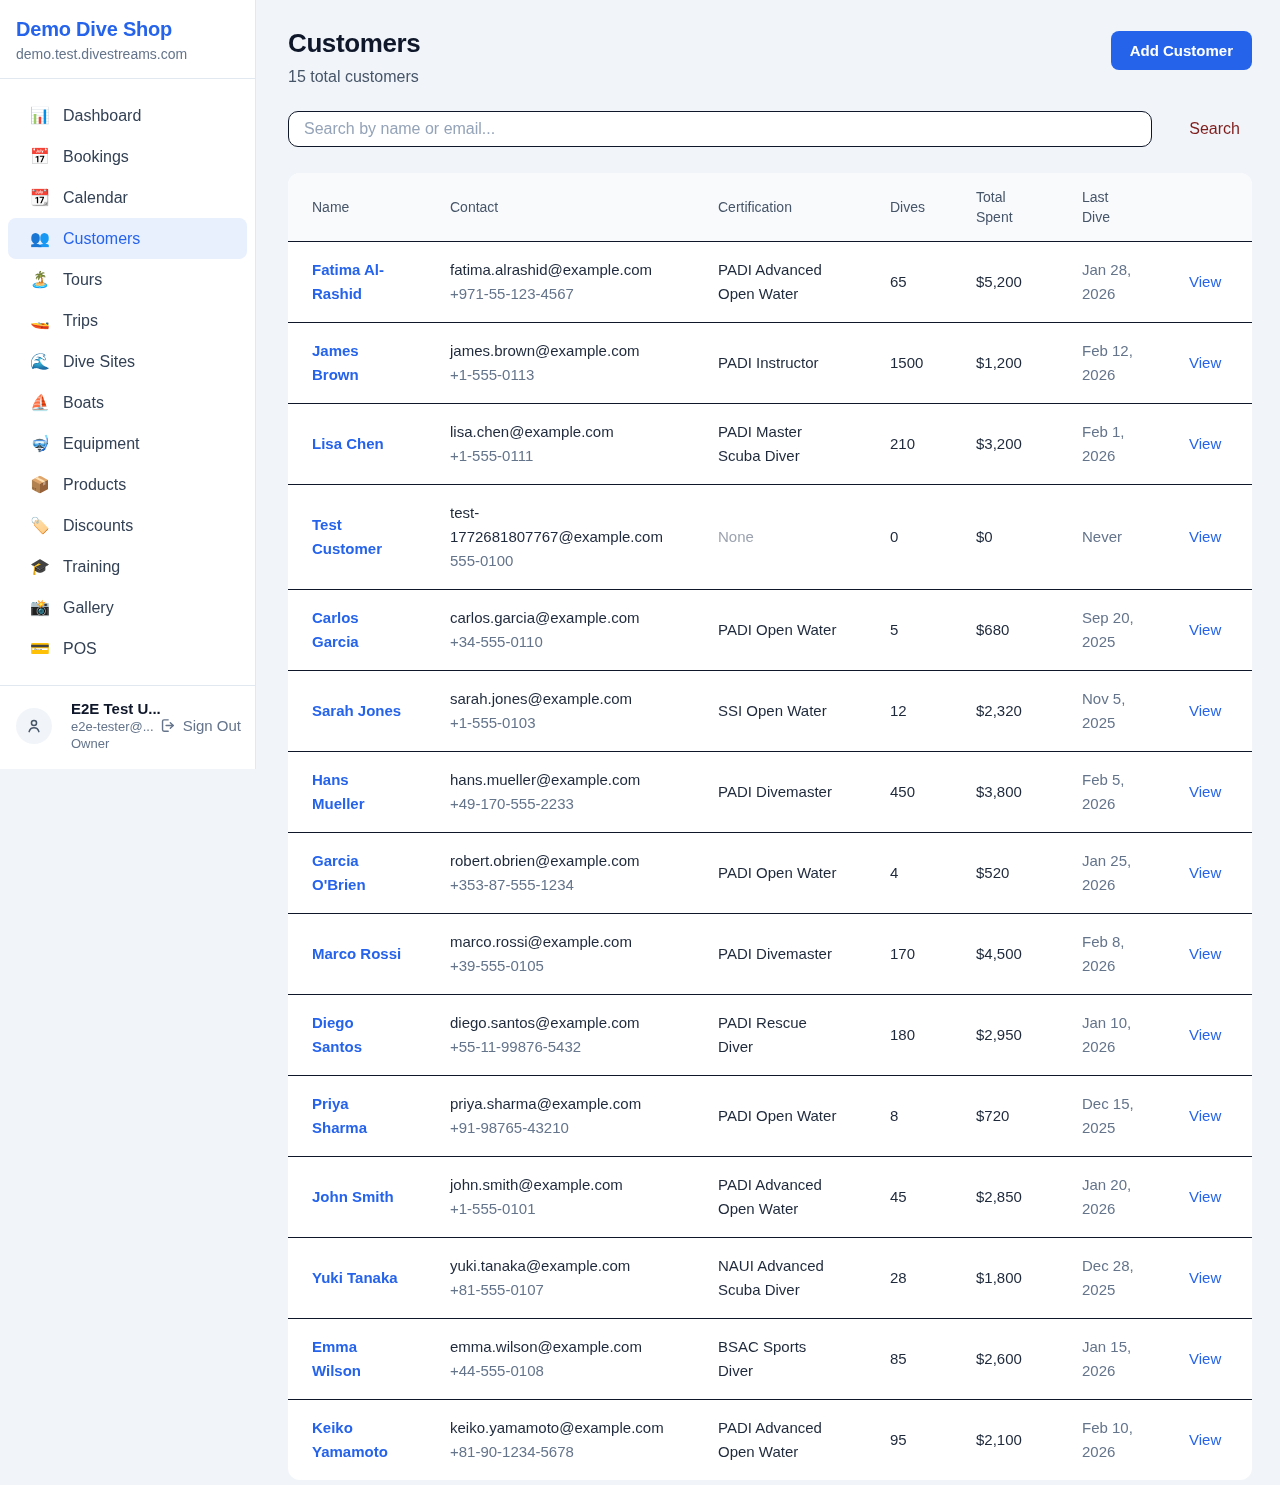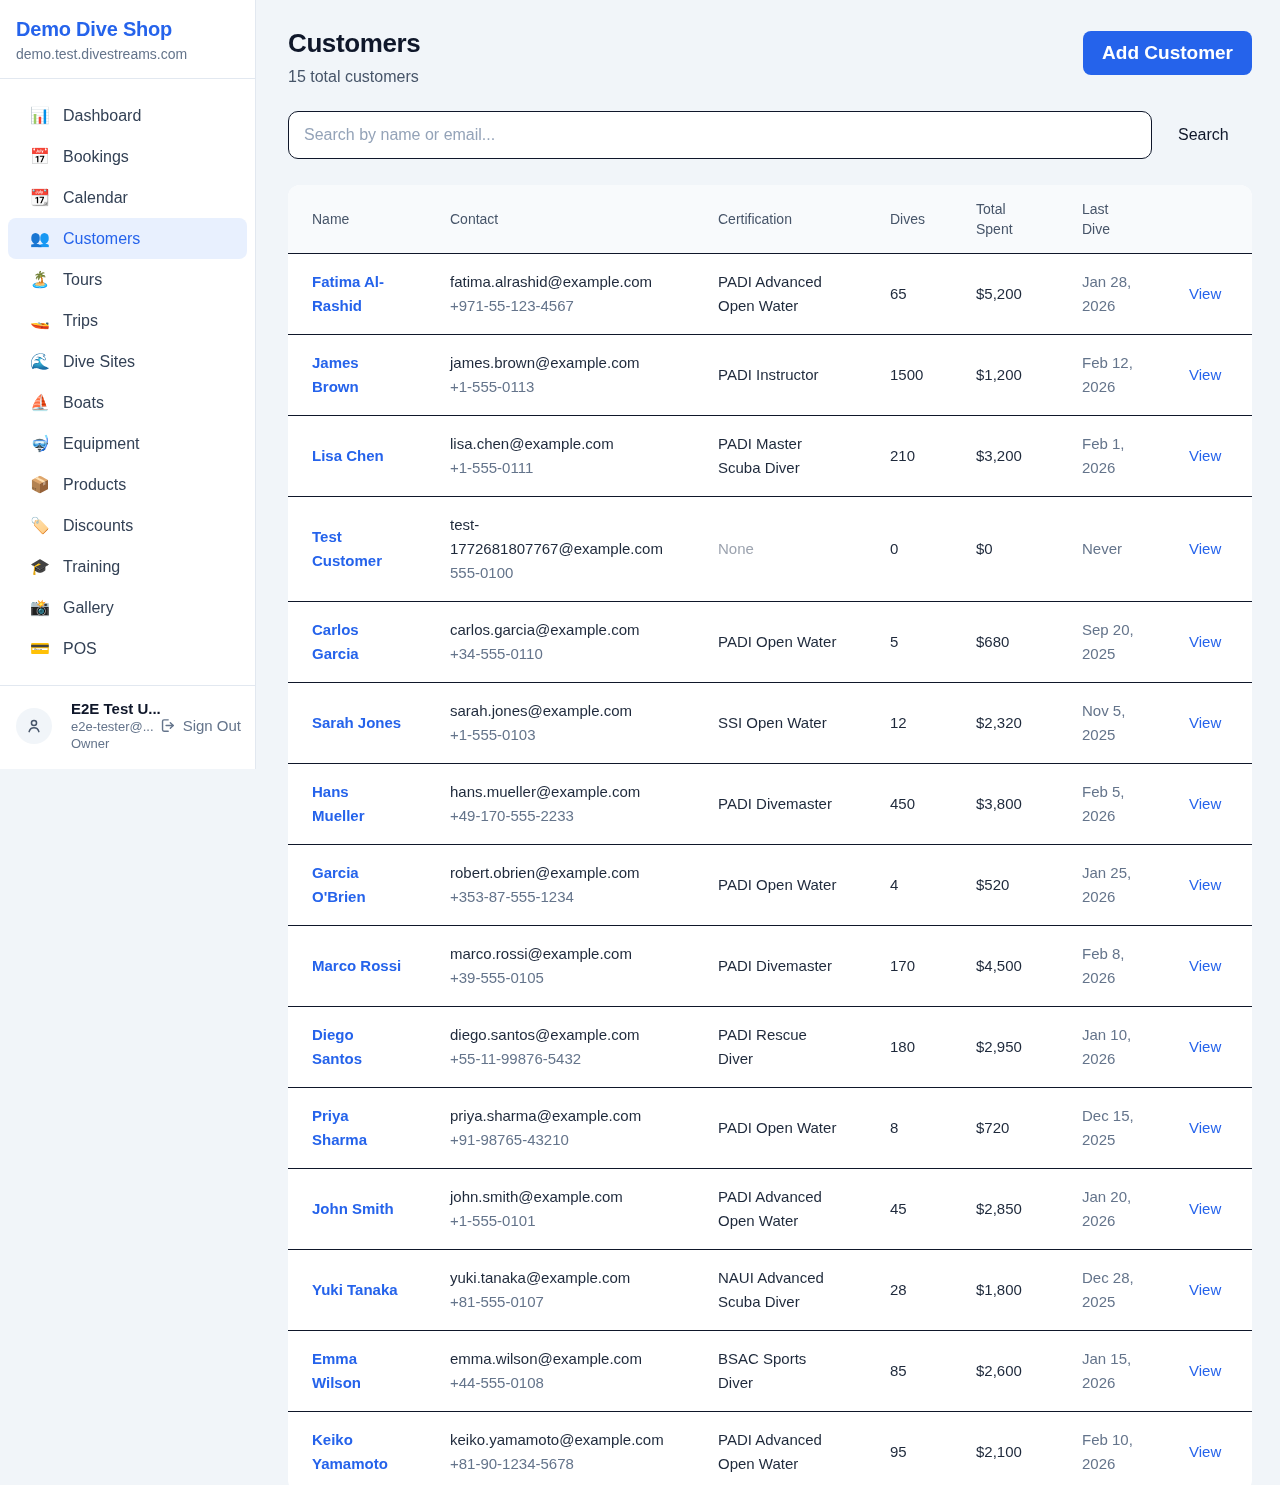--- a/index.html
+++ b/index.html
@@ -48,34 +48,34 @@
     font-family: inherit; font-size: 15px; color: #64748b; white-space: nowrap;
   }
 
   
   main { flex: 1; padding: 28px 28px 30px 32px; }
   .page-header { display: flex; justify-content: space-between; align-items: flex-start; }
   .page-title { font-size: 26px; font-weight: 800; color: #0f172a; letter-spacing: -0.4px; }
   .subtitle { margin-top: 9px; font-size: 16px; color: #475569; }
   .add-btn {
     background: #2563eb; color: #ffffff; border: none; border-radius: 8px;
-    padding: 11px 19px; font-size: 19px; font-weight: 600;
+    padding: 11px 19px; font-size: 15px; font-weight: 600;
     font-family: inherit; cursor: pointer; margin-top: 3px;
   }
   .search-row { display: flex; align-items: center; margin-top: 25px; }
   .search-input {
-    flex: 1; height: 48px; background: #ffffff;
+    flex: 1; height: 36px; background: #ffffff;
     border: 1px solid #0f172a; border-radius: 10px;
     padding: 0 15px; font-size: 16px; color: #0f172a; font-family: inherit;
   }
   .search-input::placeholder { color: #94a3b8; }
   .search-btn {
     background: none; border: none; cursor: pointer; font-family: inherit;
-    font-size: 16px; font-weight: 500; color: #0f172a;
-    margin-left: 14px; padding: 8px 12px; width: 86px; text-align: left;
+    font-size: 16px; font-weight: 500; color: #7f1d1d;
+    margin-left: 14px; padding: 8px 12px; width: 86px; text-align: right;
   }
 
   
   .card { margin-top: 26px; background: #ffffff; border-radius: 12px; overflow: hidden; }
   table { width: 100%; border-collapse: collapse; table-layout: fixed; }
   thead tr { background: #f8fafc; border-bottom: 1px solid #0f172a; }
   th {
     text-align: left; font-size: 14px; font-weight: 500; color: #475569;
     padding: 14px 16px 14px 16px; vertical-align: middle; line-height: 20px;
   }

